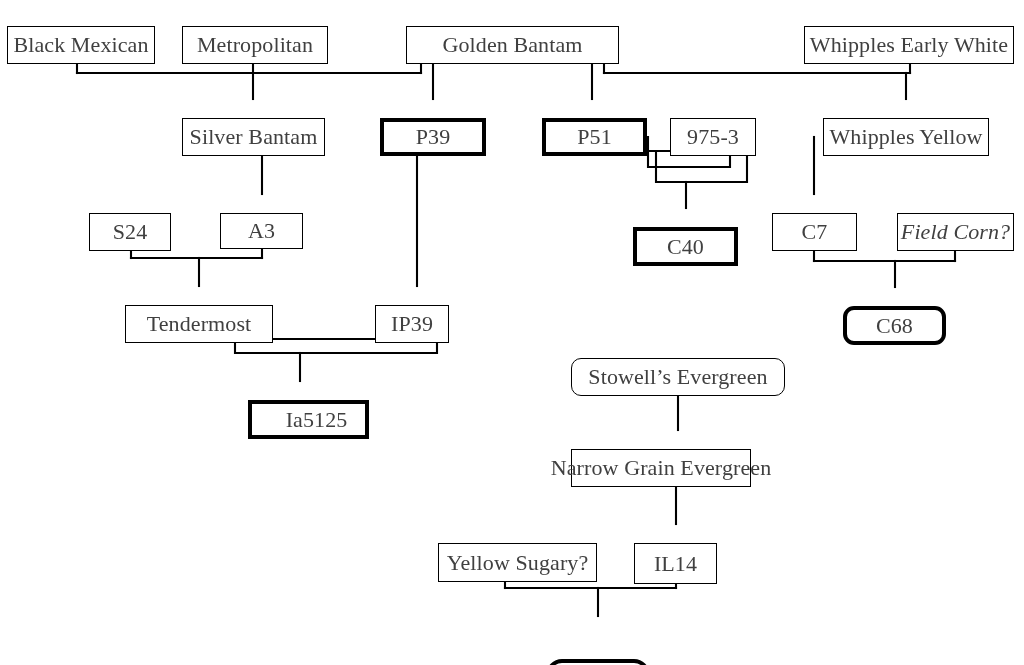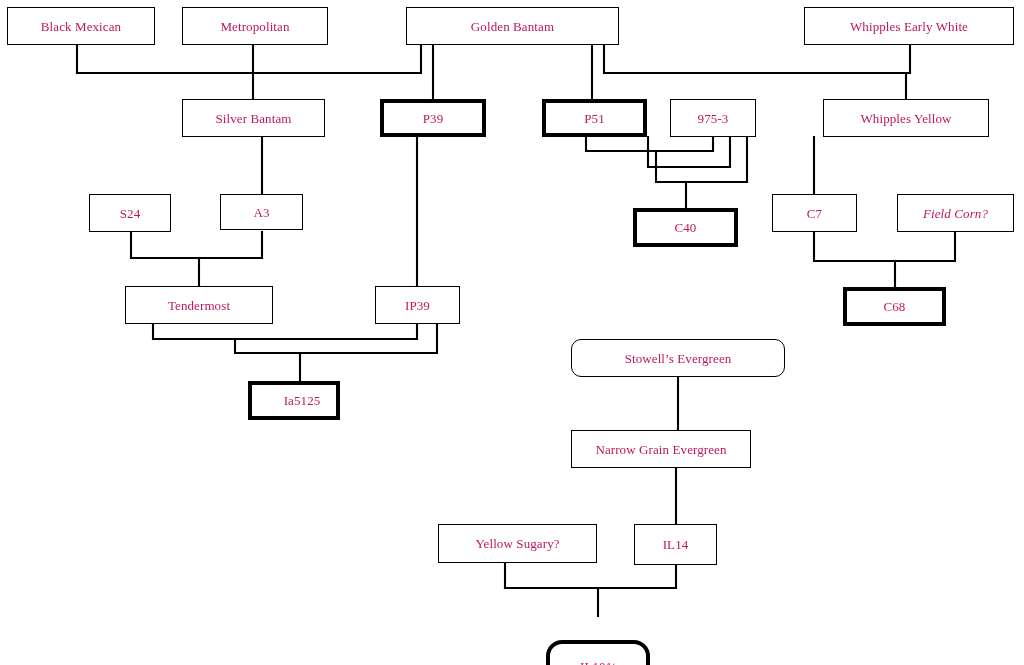--- a/index.html
+++ b/index.html
@@ -13,26 +13,27 @@
     overflow:hidden;
   }
   .node{
     position:absolute;
     box-sizing:border-box;
     background:#ffffff;
     border:1.6px solid #000000;
     display:flex;
     align-items:center;
     justify-content:center;
-    color:#be185d;
-    font-size:13px;
+    color:#404040;
+    font-size:22px;
     line-height:1;
     white-space:nowrap;
     letter-spacing:.1px;
     z-index:3;
+    margin-top:19px;
   }
   .node.bold{ border-width:4.5px; }
   #edges{
     position:absolute;
     left:0; top:0;
     width:1024px;
     height:665px;
     z-index:1;
     pointer-events:none;
   }
@@ -121,23 +122,23 @@
       <div class="node bold" style="left: 380px; top: 99px; width: 106px; height: 38px;">P39</div>
       <div class="node bold" style="left: 542px; top: 99px; width: 105px; height: 38px;">P51</div>
       <div class="node" style="left: 670px; top: 99px; width: 86px; height: 38px;">975-3</div>
       <div class="node" style="left: 823px; top: 99px; width: 166px; height: 38px;">Whipples Yellow</div>
       <div class="node" style="left: 89px; top: 194px; width: 82px; height: 38px;">S24</div>
       <div class="node" style="left: 220px; top: 194px; width: 83px; height: 36px;">A3</div>
       <div class="node" style="left: 772px; top: 194px; width: 85px; height: 38px;">C7</div>
       <div class="node" style="left: 897px; top: 194px; width: 117px; height: 38px; font-style: italic;">Field Corn?</div>
       <div class="node bold" style="left: 633px; top: 208px; width: 105px; height: 39px;">C40</div>
       <div class="node" style="left: 125px; top: 286px; width: 148px; height: 38px;">Tendermost</div>
-      <div class="node" style="left: 375px; top: 286px; width: 85px; height: 38px;">IP39</div>
-      <div class="node bold" style="left: 843px; top: 287px; width: 103px; height: 39px;">C68</div>
+      <div class="node" style="left: 375px; top: 286px; width: 74px; height: 38px;">IP39</div>
+      <div class="node bold" style="left: 843px; top: 287px; width: 103px; height: 39px; border-radius: 11px;">C68</div>
       <div class="node" style="left: 571px; top: 339px; width: 214px; height: 38px; border-radius: 10px;">Stowell’s Evergreen</div>
-      <div class="node bold" style="left: 248px; top: 381px; width: 92px; height: 39px; padding-left: 16px;">Ia5125</div>
+      <div class="node bold" style="left: 248px; top: 381px; width: 121px; height: 39px; padding-left: 16px;">Ia5125</div>
       <div class="node" style="left: 571px; top: 430px; width: 180px; height: 38px;">Narrow Grain Evergreen</div>
       <div class="node" style="left: 438px; top: 524px; width: 159px; height: 39px;">Yellow Sugary?</div>
       <div class="node" style="left: 634px; top: 524px; width: 83px; height: 41px;">IL14</div>
       <div class="node bold" style="left: 546px; top: 640px; width: 104px; height: 52px; border-radius: 16px;">IL101t</div>
     </div>
 
 </div>
 
 </body></html>

